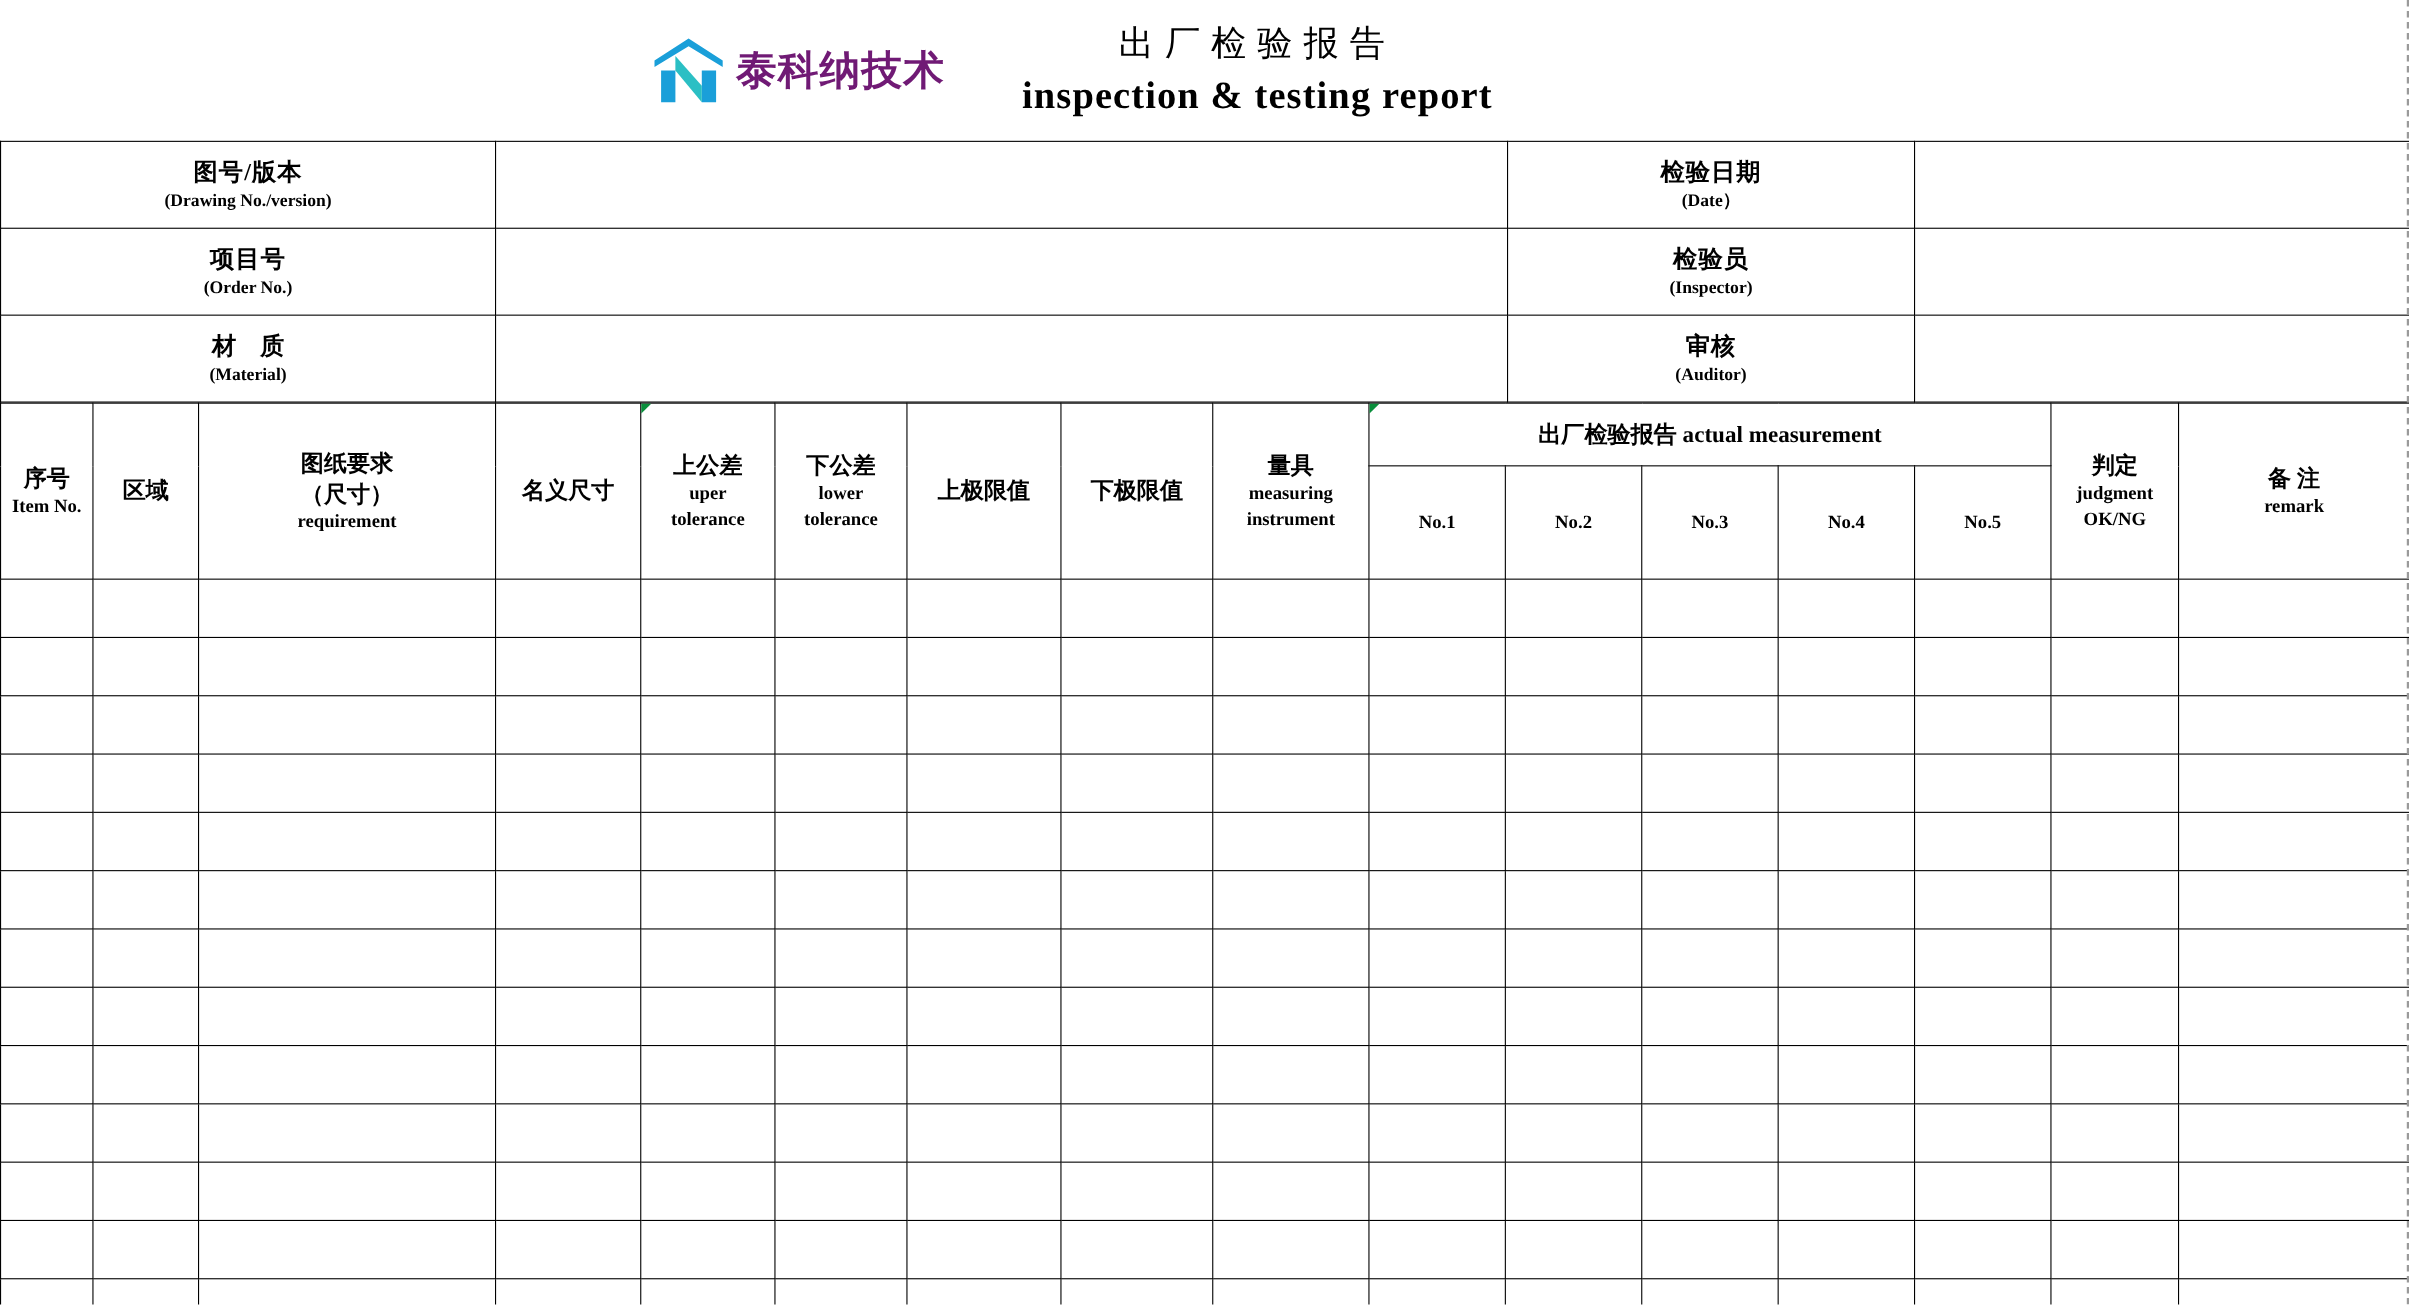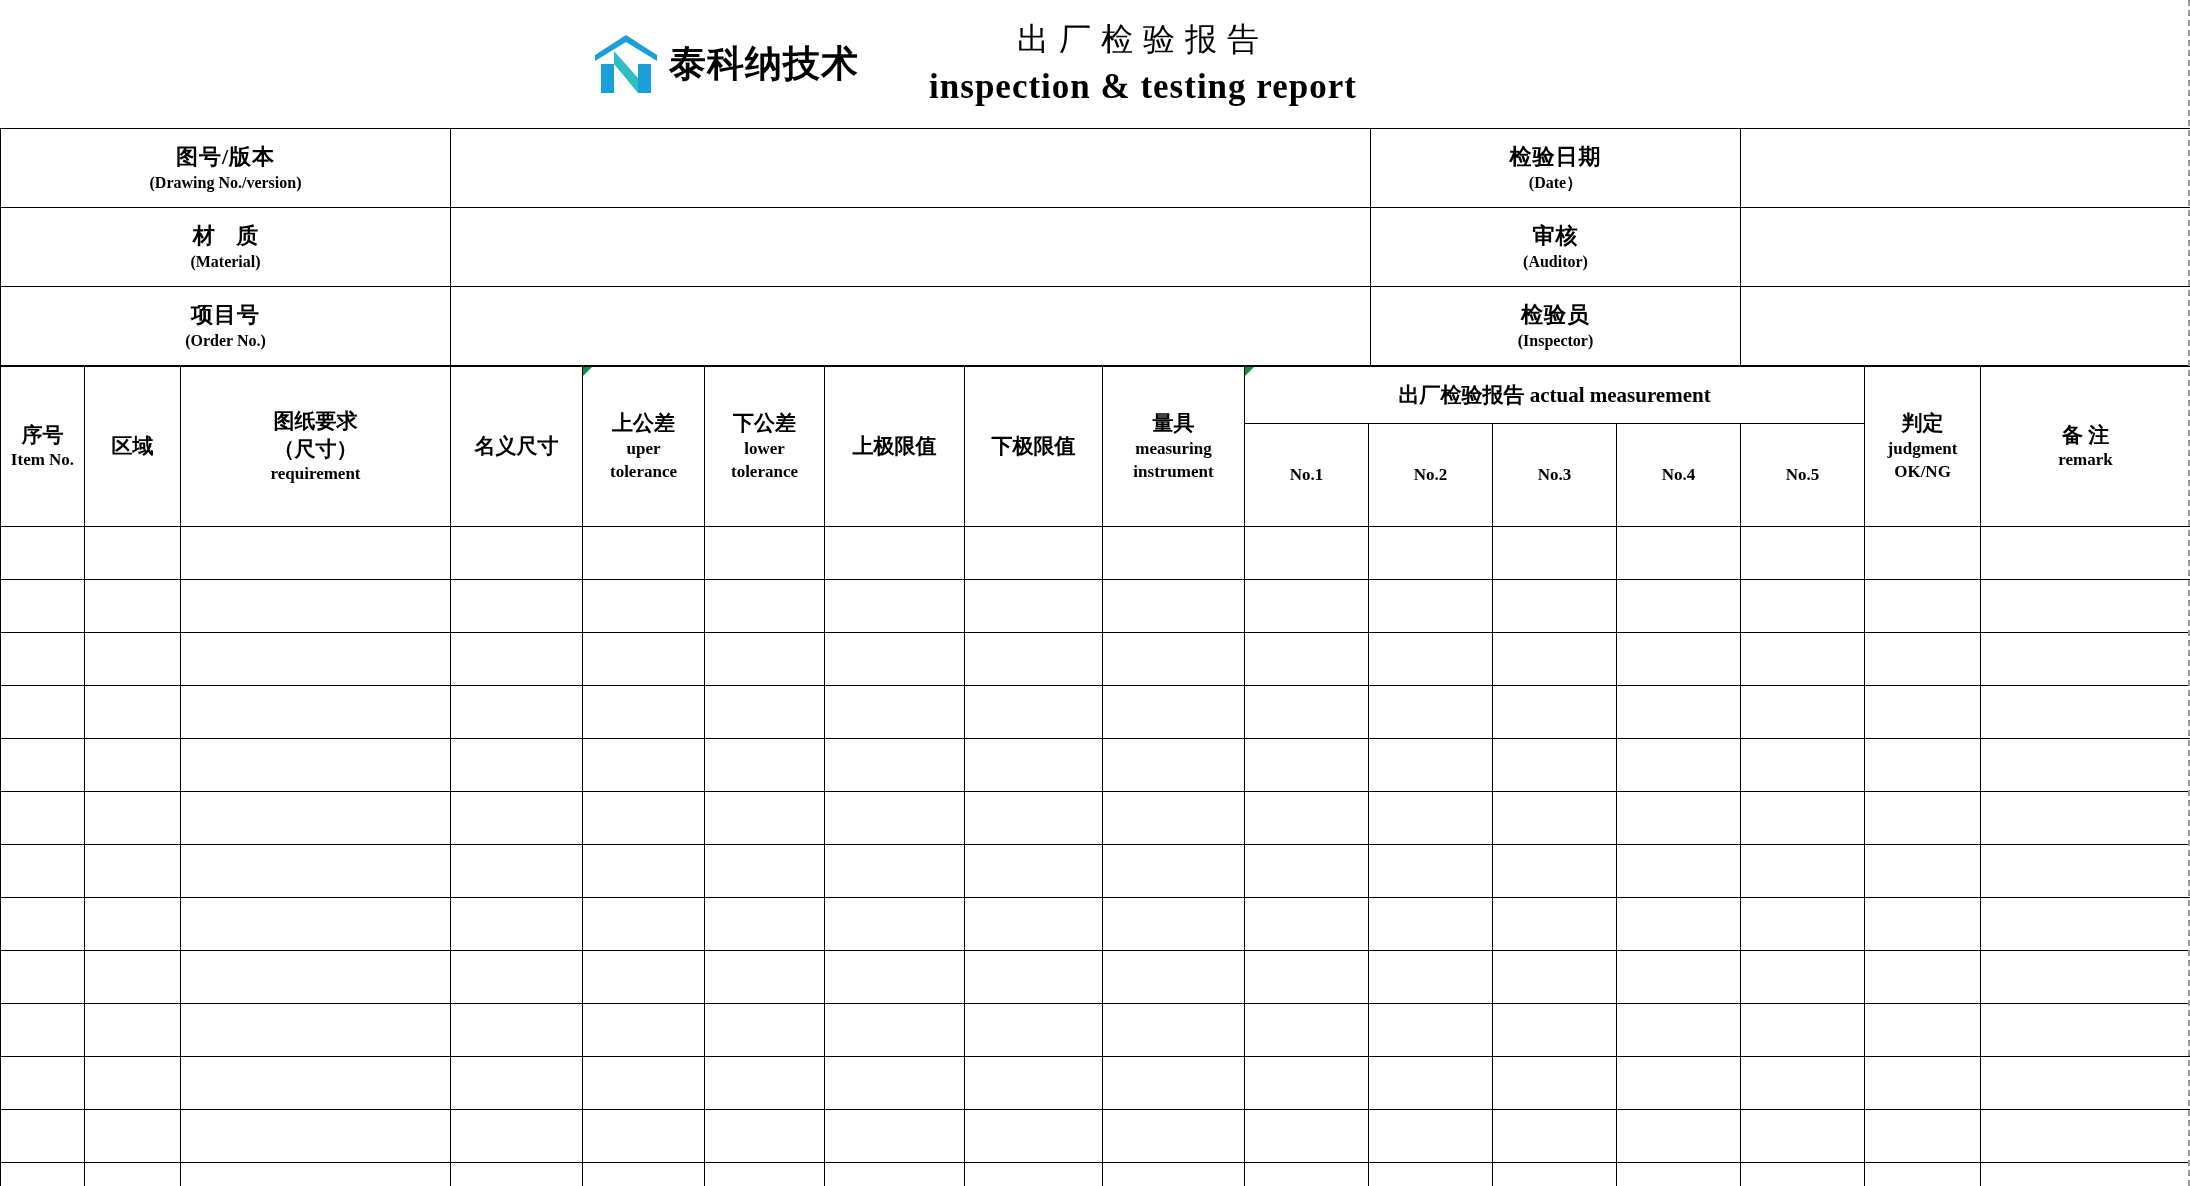--- a/index.html
+++ b/index.html
@@ -42,21 +42,21 @@
   }
   .logo-mark {
     width: 66px;
     height: 62px;
     display: block;
   }
   .logo-text {
     font-family: Liberation Mono, monospace;
     font-weight: bold;
     font-size: 37px;
-    color: #000000;
+    color: #701a75;
     letter-spacing: 1px;
     white-space: nowrap;
   }
   .titles {
     margin-left: 52px;
     text-align: center;
     line-height: 1.25;
   }
   .title-cn {
     font-size: 32px;
@@ -192,39 +192,39 @@
         </td>
         <td></td>
         <td>
           <div class="lbl-cn">检验日期</div>
           <div class="lbl-en">(Date）</div>
         </td>
         <td></td>
       </tr>
       <tr>
         <td>
+          <div class="lbl-cn">项目号</div>
+          <div class="lbl-en">(Order No.)</div>
+        </td>
+        <td></td>
+        <td>
+          <div class="lbl-cn">检验员</div>
+          <div class="lbl-en">(Inspector)</div>
+        </td>
+        <td></td>
+      </tr>
+      <tr>
+        <td>
           <div class="lbl-cn spaced">材 质</div>
           <div class="lbl-en">(Material)</div>
         </td>
         <td></td>
         <td>
           <div class="lbl-cn">审核</div>
           <div class="lbl-en">(Auditor)</div>
-        </td>
-        <td></td>
-      </tr>
-      <tr>
-        <td>
-          <div class="lbl-cn">项目号</div>
-          <div class="lbl-en">(Order No.)</div>
-        </td>
-        <td></td>
-        <td>
-          <div class="lbl-cn">检验员</div>
-          <div class="lbl-en">(Inspector)</div>
         </td>
         <td></td>
       </tr>
     </tbody>
   </table>
 
   <table class="main-table">
     <colgroup>
       <col style="width:84px">
       <col style="width:96px">

